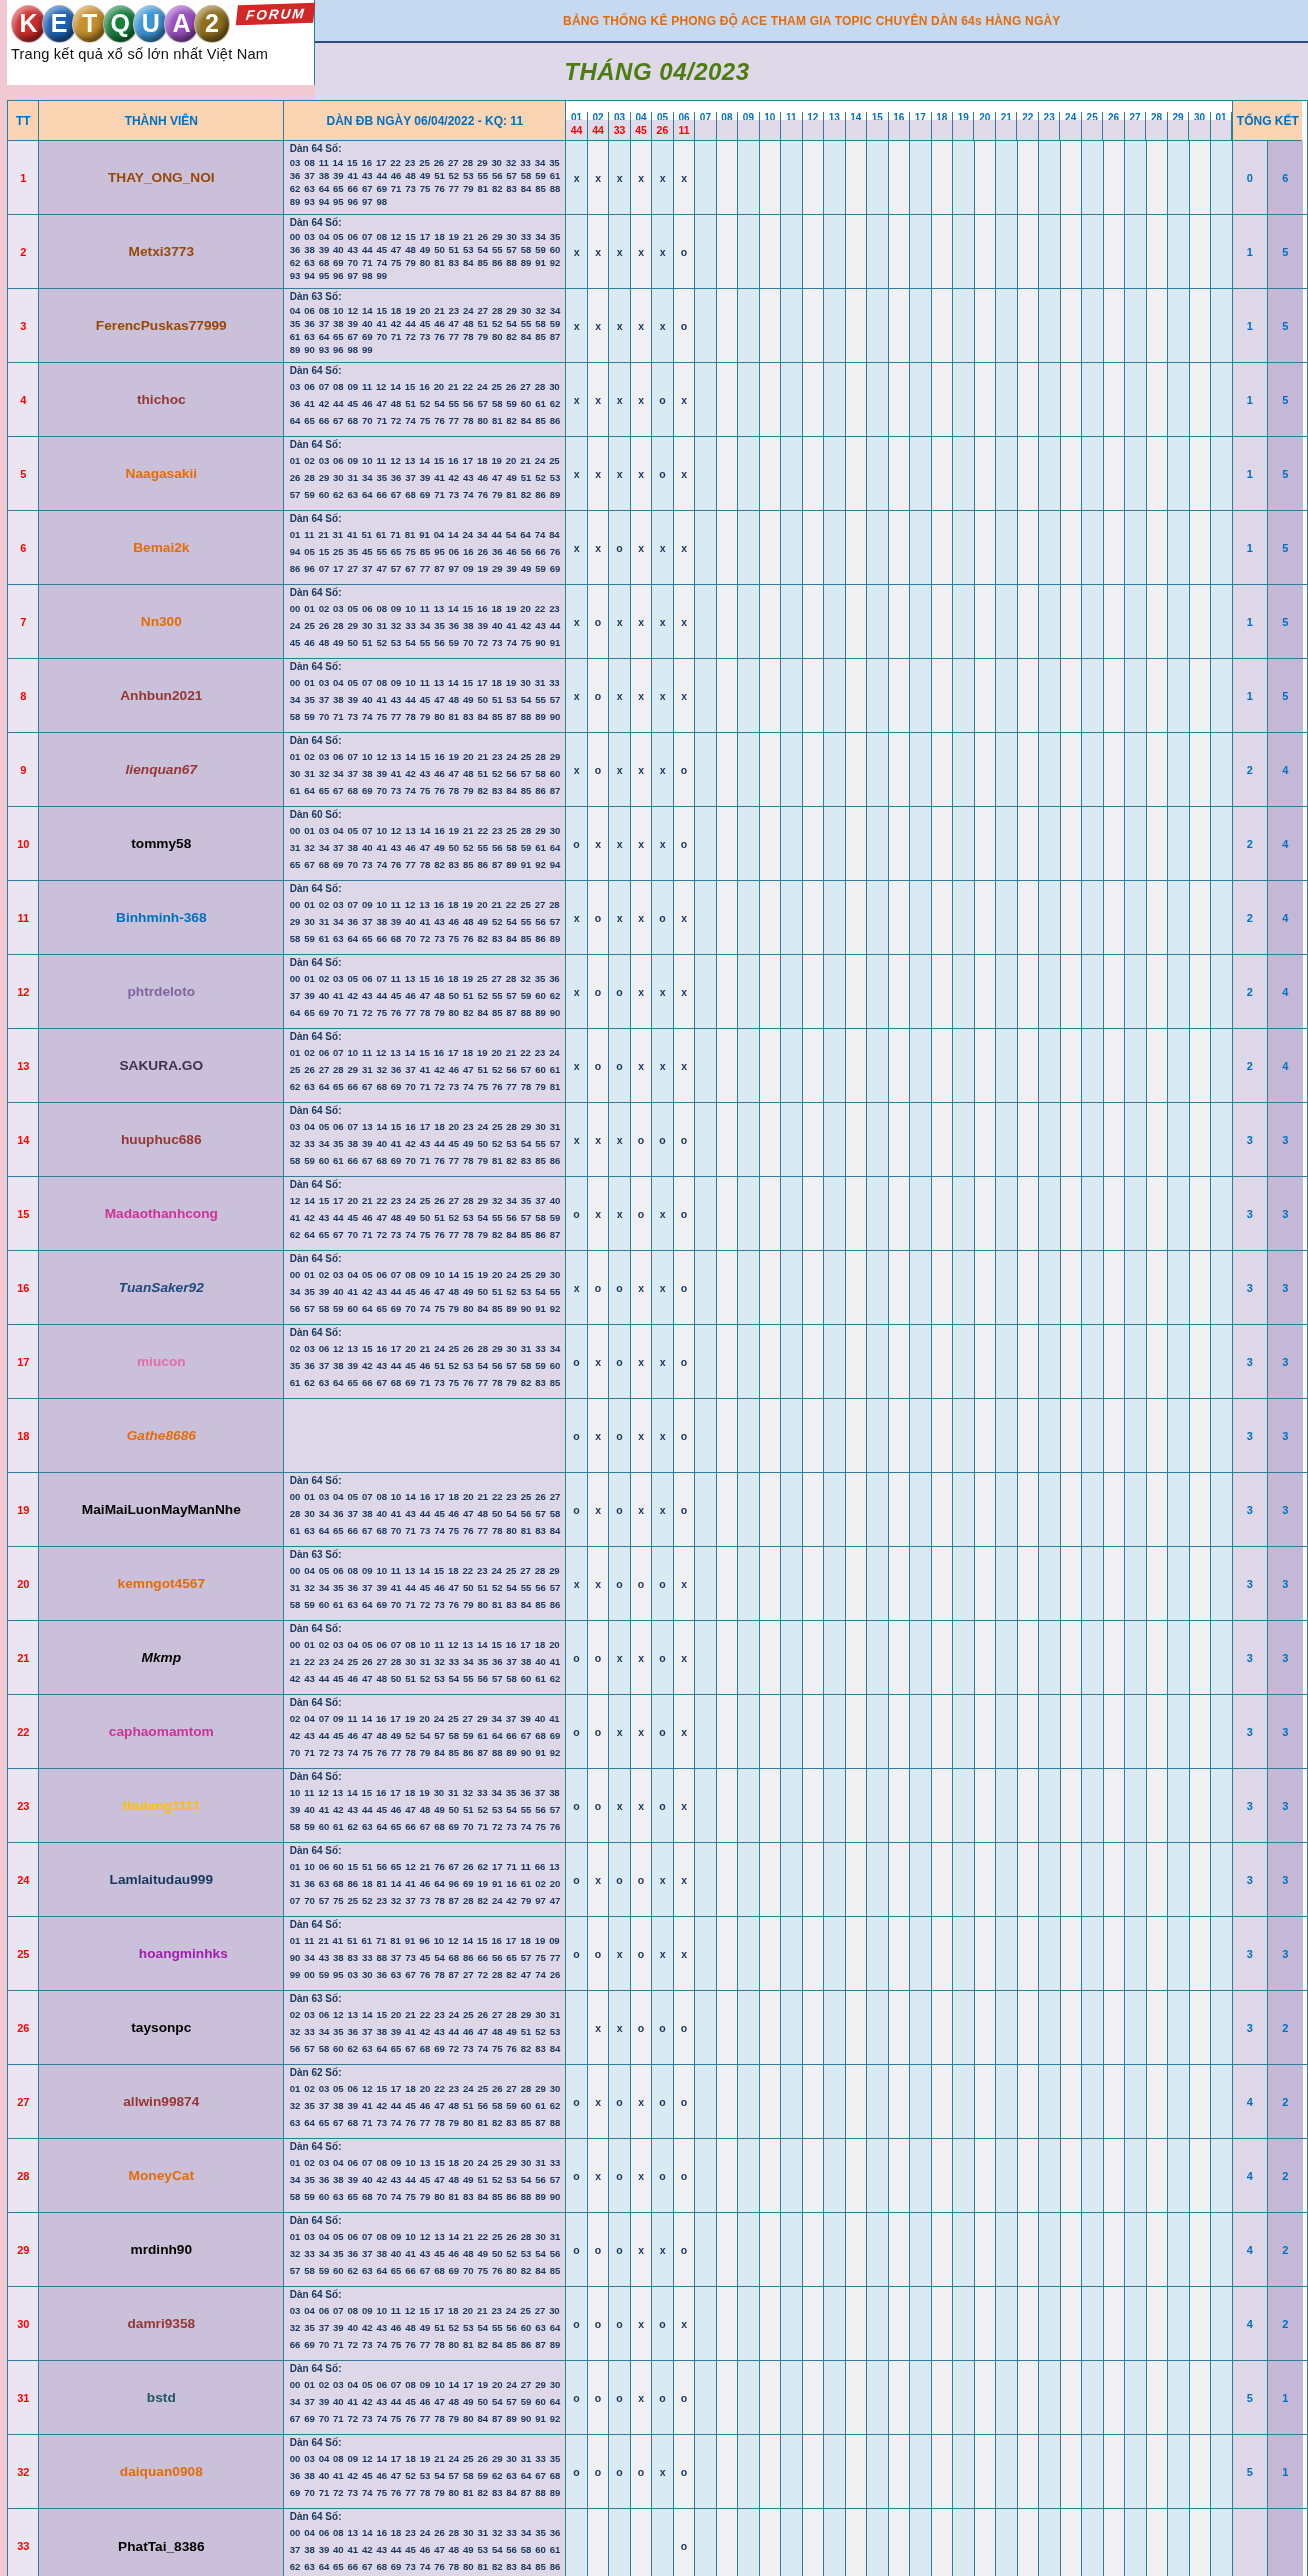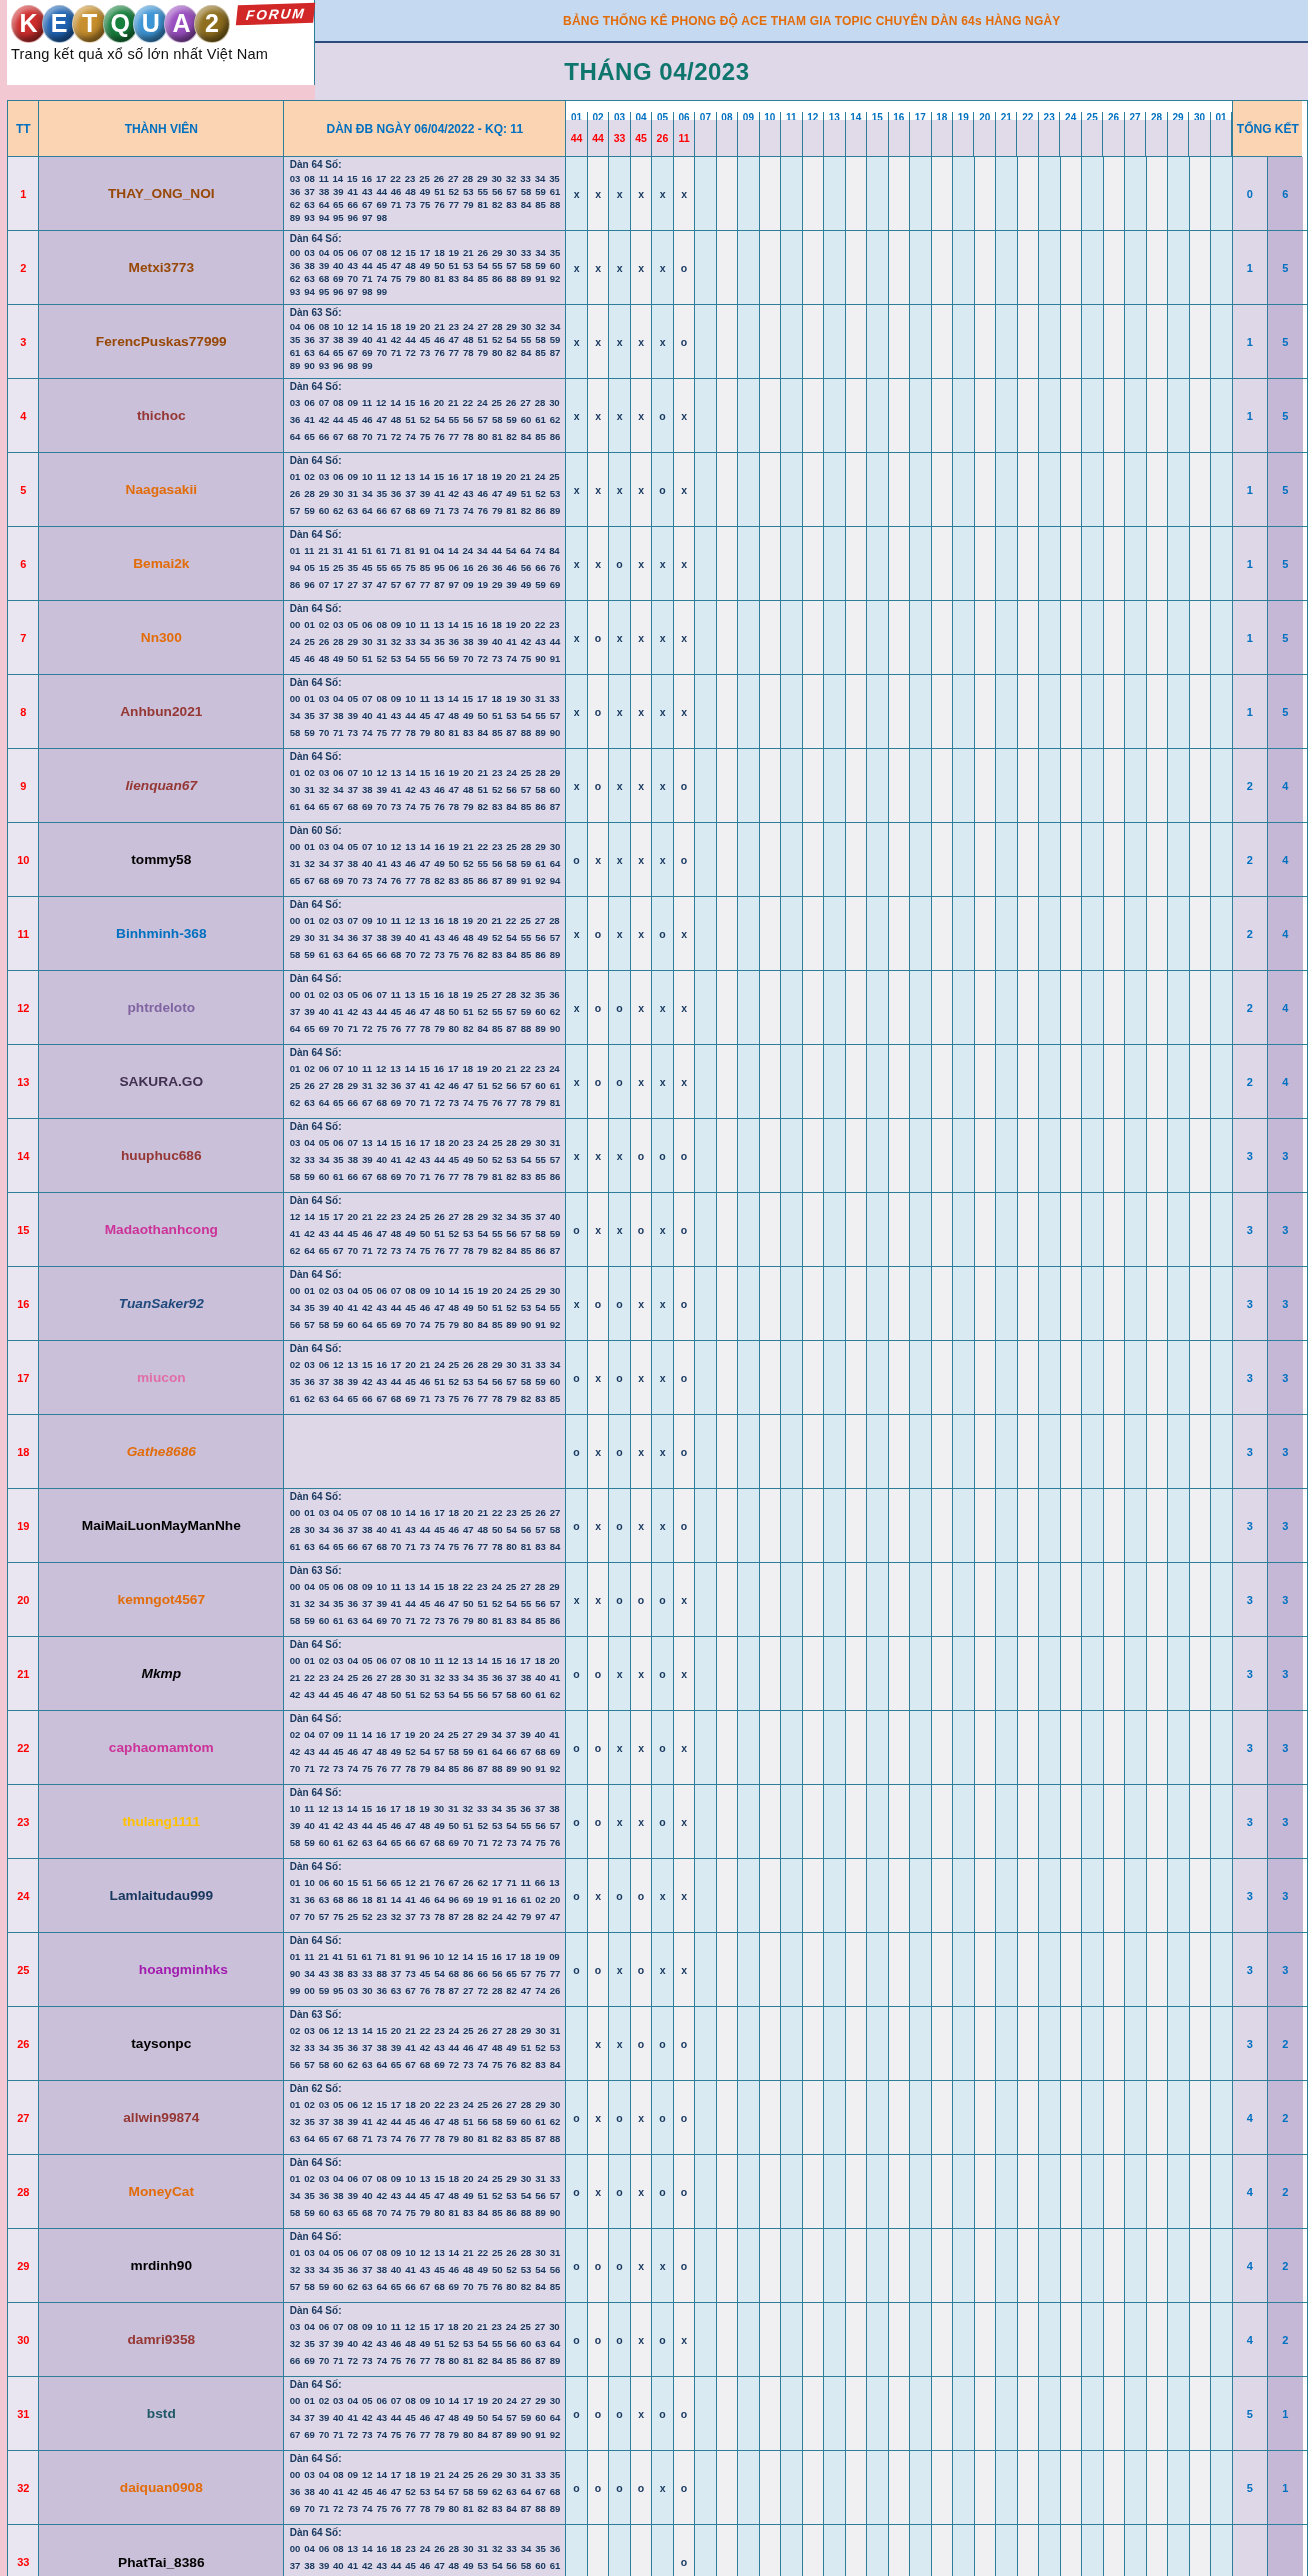--- a/index.html
+++ b/index.html
@@ -35,35 +35,36 @@
   .head-right { flex: 1 1 auto; display: flex; flex-direction: column; }
   .banner-strip {
     height: 43px; background: #c5d9f1; border-bottom: 2.7px solid #2b4a7d;
     display: flex; align-items: center; justify-content: center; text-align: right;
   }
   .banner-strip span { color: #e36c0a; font-weight: bold; font-size: 12px; letter-spacing: 0.2px; }
   .month-band {
     height: 57px; background: #ded8e8; display: flex; align-items: center;
   }
   .month-band span {
-    color: #0f766e; font-weight: bold; font-size: 24px; letter-spacing: 0.5px;
+    color: #4d7c0f; font-weight: bold; font-size: 24px; letter-spacing: 0.5px;
     margin-left: 249px;
+    font-style: italic;
   }
   
   .sheet { width: 1301px; border: 1.8px solid #2e7e99; border-top-width: 1.8px; background: #fff; }
   .hdr-grid { display: grid; grid-template-columns: 31px 245px 282px 667px 69px; }
   .hcell {
     background: #fbd4b4; color: #0070c0; font-weight: bold; font-size: 12px;
     display: flex; align-items: center; justify-content: center;
     border-right: 1.8px solid #2e7e99; border-bottom: 1.8px solid #2e7e99;
     text-align: center;
   }
   .day-region { border-right: 1.8px solid #2e7e99; border-bottom: 1.8px solid #2e7e99; }
   .day-num-row { display: grid; grid-template-columns: repeat(31, 1fr); height: 19px; background: #fff; }
-  .kq-row { display: grid; grid-template-columns: repeat(31, 1fr); height: 36px; }
+  .kq-row { display: grid; grid-template-columns: repeat(31, 1fr); height: 20px; }
   .dh {
     color: #0070c0; font-weight: bold; font-size: 10px;
     display: flex; align-items: center; justify-content: center;
     border-right: 0.9px solid #2e7e99; border-bottom: 1.8px solid #2e7e99; margin-top: 11px;
   }
   .kqc {
     background: #e0dae9; color: #ff0000; font-weight: bold; font-size: 10.5px;
     display: flex; align-items: center; justify-content: center;
     border-right: 0.9px solid #2e7e99;
   }

